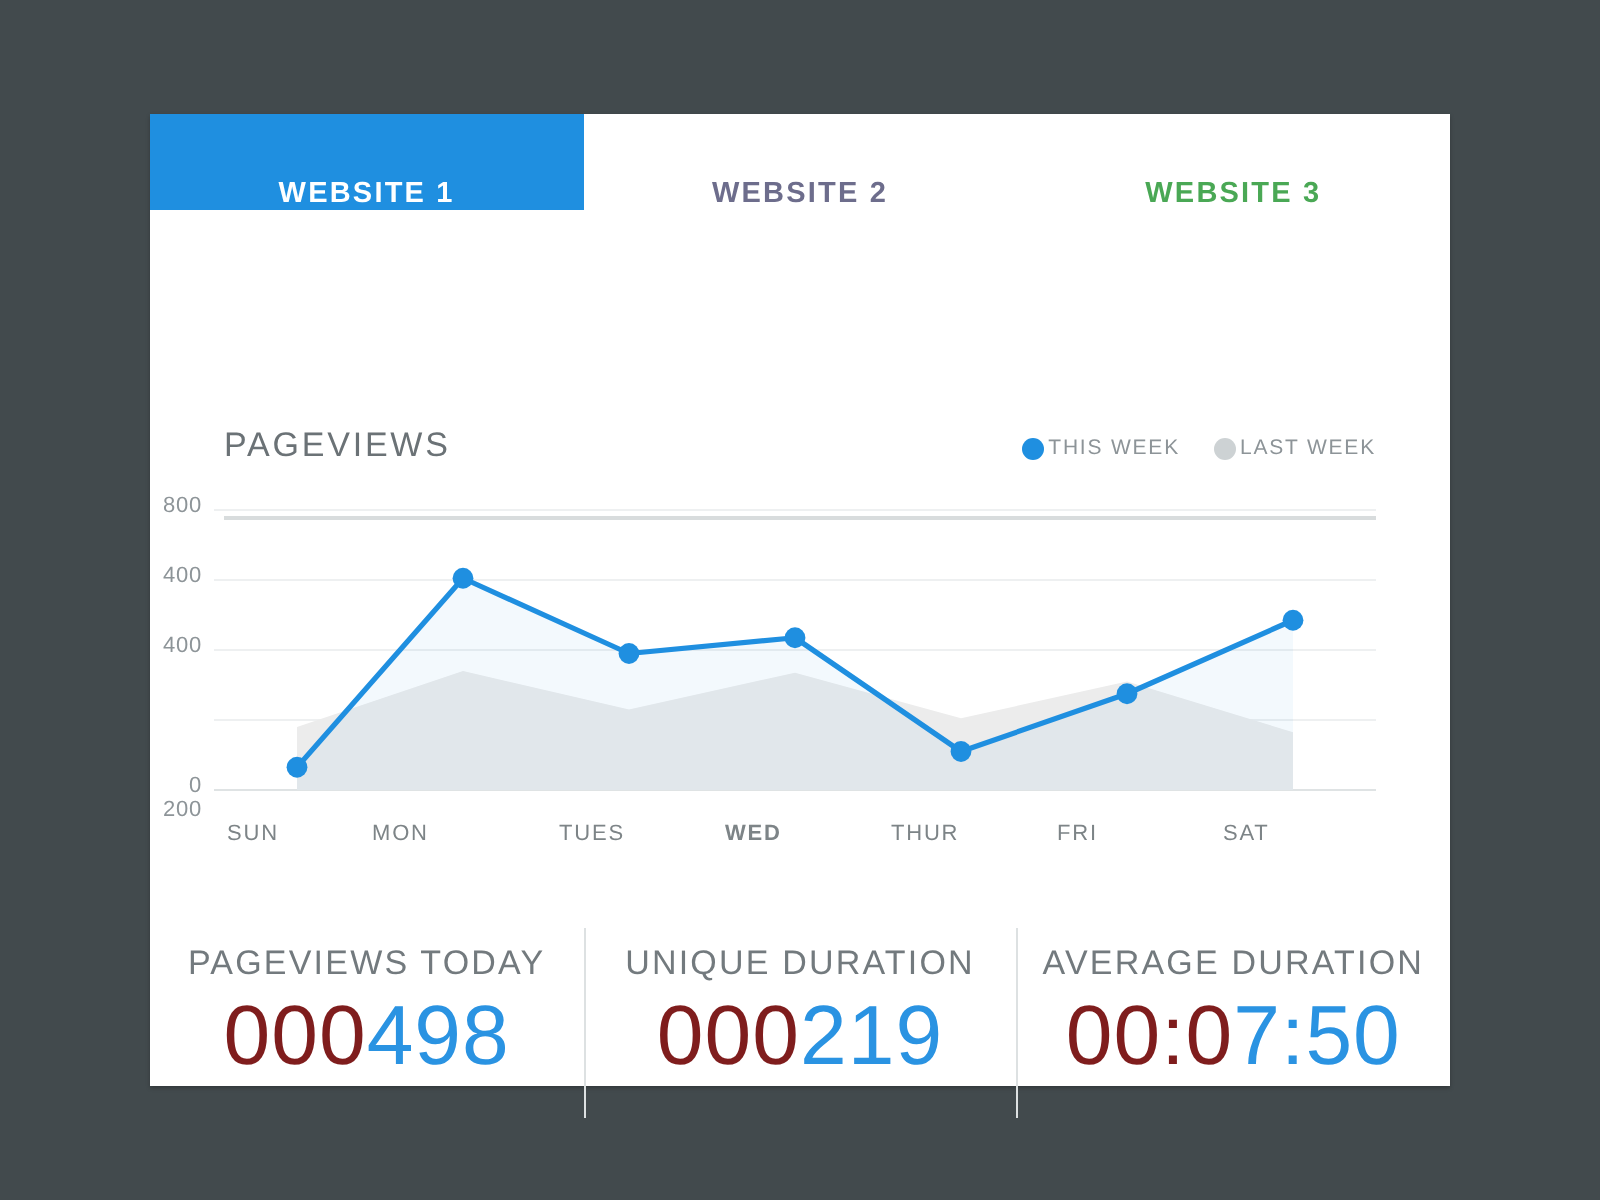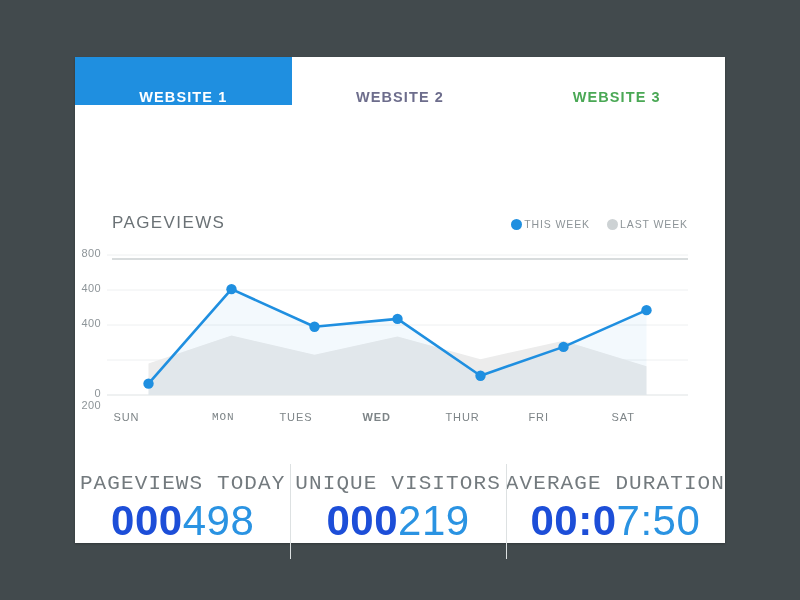--- a/index.html
+++ b/index.html
@@ -149,34 +149,33 @@
   .stat + .stat::before {
     content: "";
     position: absolute;
     left: 0;
     top: -8px;
     width: 1px;
     height: 95px;
     background: #dde1e2;
   }
   .stat-label {
-    font-size: 21px;
+    font-size: 17px;
     color: #737a7e;
     letter-spacing: 1.1px;
     white-space: nowrap;
-    font-family: Liberation Mono, monospace;
   }
   .stat-value {
     font-size: 42px;
     letter-spacing: 0.5px;
     margin-top: 2px;
     font-weight: normal;
     white-space: nowrap;
   }
-  .dim { color: #1d4ed8; font-weight: bold; }
+  .dim { color: #7f1d1d; }
   .lit { color: #2a93e2; }
 </style>
 </head>
 <body>
 
 <div id="card">
 
   <div id="tabs">
     <div class="tab active">
       <span>WEBSITE 1</span>
@@ -225,40 +224,40 @@
         </svg>
       <div id="yticks">
           <div class="ytick" style="left: -10px; top: 149px;">0</div>
           <div class="ytick" style="left: -10px; top: 114px; margin-top: 47px;">200</div>
           <div class="ytick" style="left: -10px; top: 79px;">400</div>
           <div class="ytick" style="left: -10px; top: 44px;">400</div>
           <div class="ytick" style="left: -10px; top: 9px;">800</div>
         </div>
       <div id="xticks">
           <div class="xtick" style="left: 38.5px;">SUN</div>
-          <div class="xtick" style="left: 137px; font-family: Liberation Mono, monospace;">MON</div>
+          <div class="xtick" style="left: 111px;">MON</div>
           <div class="xtick" style="left: 204.5px;">TUES</div>
           <div class="xtick" style="left: 287.5px; font-weight: bold;">WED</div>
           <div class="xtick" style="left: 370.5px;">THUR</div>
           <div class="xtick" style="left: 453.5px;">FRI</div>
           <div class="xtick" style="left: 536.5px;">SAT</div>
         </div>
     </div>
 
   </div>
 
   <div id="stats">
     <div class="stat">
       <div class="stat-label">PAGEVIEWS TODAY</div>
       <div class="stat-value">
         <span class="dim">000</span><span class="lit">498</span>
       </div>
     </div>
     <div class="stat">
-      <div class="stat-label">UNIQUE VISITORS</div>
+      <div class="stat-label">UNIQUE DURATION</div>
       <div class="stat-value">
         <span class="dim">000</span><span class="lit">219</span>
       </div>
     </div>
     <div class="stat">
       <div class="stat-label">AVERAGE DURATION</div>
       <div class="stat-value">
         <span class="dim">00:0</span><span class="lit">7:50</span>
       </div>
     </div>

